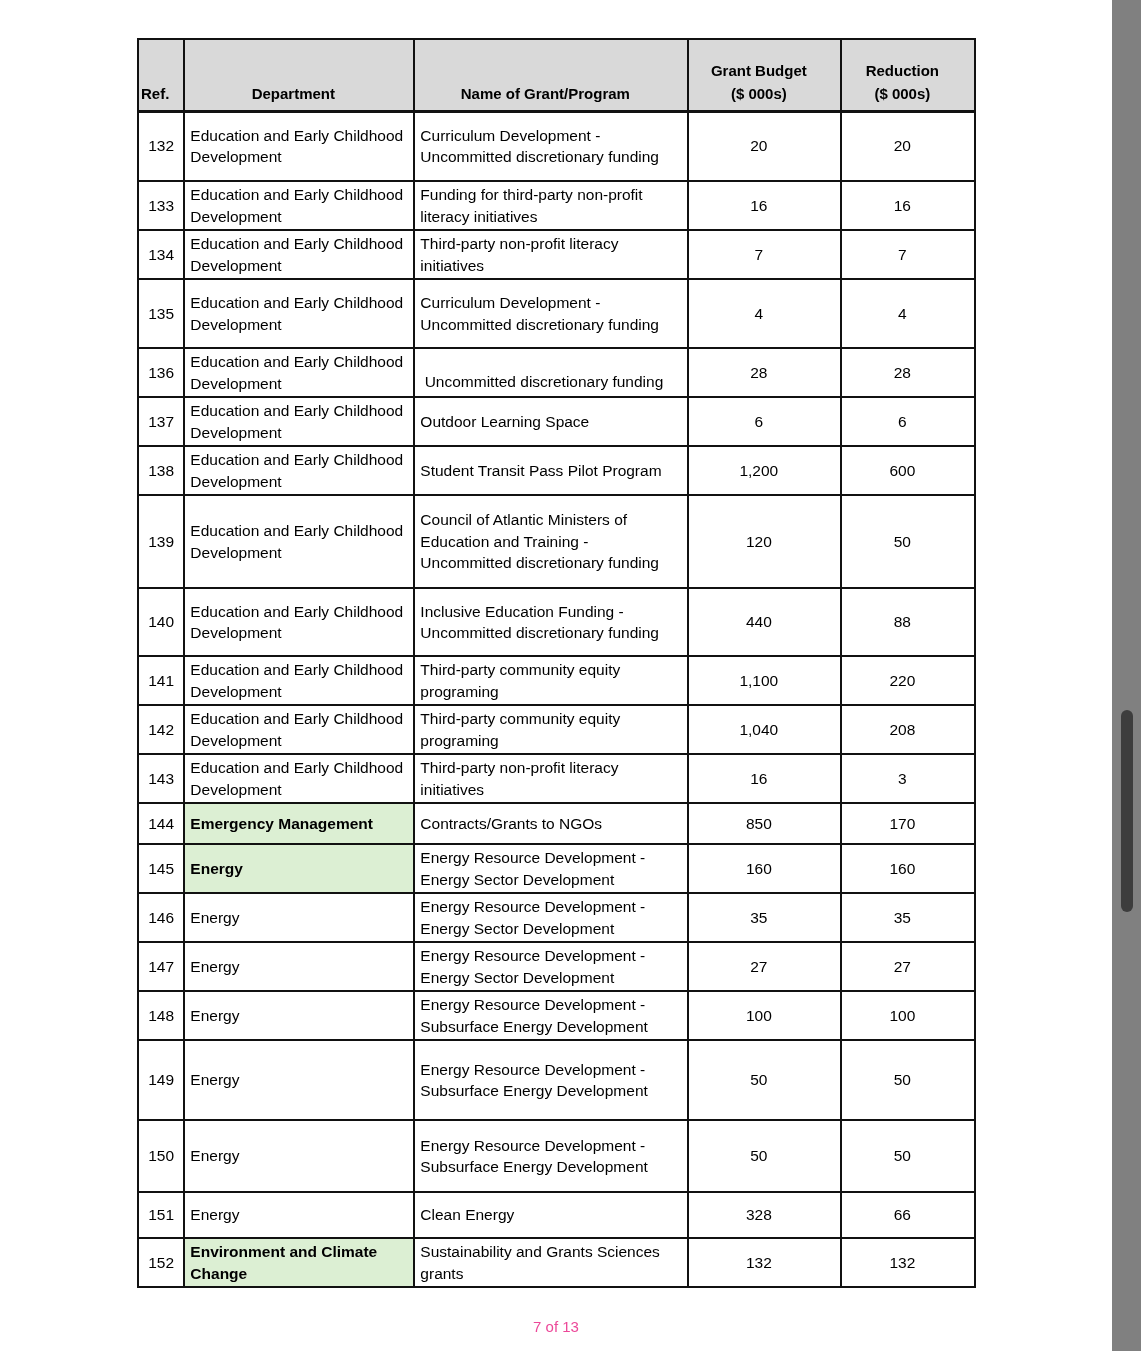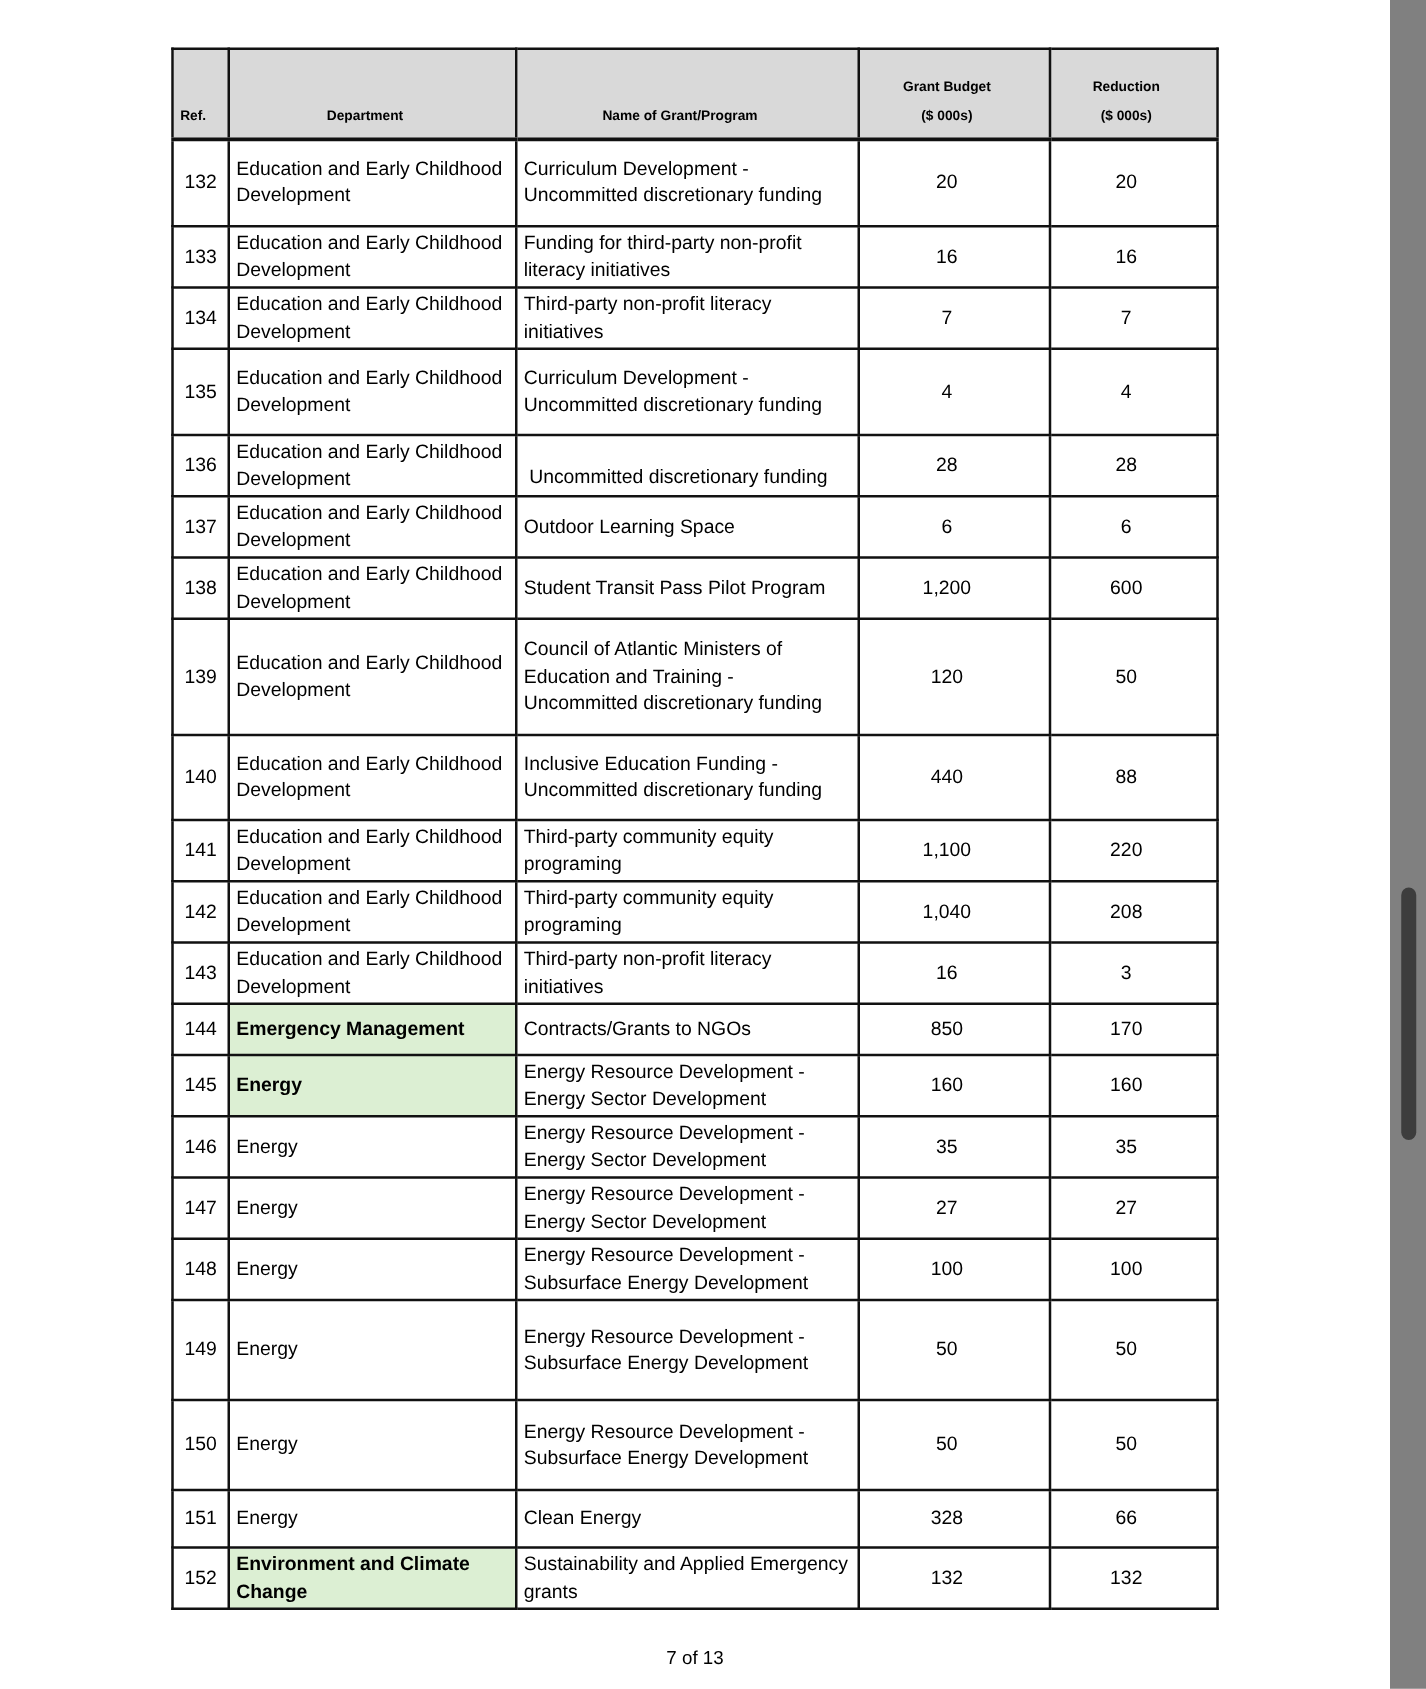--- a/index.html
+++ b/index.html
@@ -14,40 +14,40 @@
 
   table.grants {
     position:absolute; left:137px; top:38px;
     border-collapse:collapse; table-layout:fixed;
   }
   th, td { border:2px solid #111; overflow:hidden; }
 
   thead tr { height:72px; }
   th {
     background:var(--header-bg, #d9d9d9);
-    font-weight:bold; font-size:11px; line-height:23px;
+    font-weight:bold; font-size:15px; line-height:23px;
     vertical-align:bottom; text-align:center;
     padding:0 14px 5px 2px;
     border-bottom:3px solid #111;
   }
 
   td { font-size:15.5px; }
   .td-ref  { text-align:center; vertical-align:middle; padding:0 2px; }
   .td-text {
     text-align:left; vertical-align:middle;
     padding:2px 4px 2px 5px; line-height:21.5px;
     white-space:pre-wrap;
   }
   .td-num  { text-align:center; vertical-align:middle; padding:0 14px 0 2px; }
   .hl { background:var(--hl, #dcefd3); font-weight:bold; }
   .vbottom { vertical-align:bottom; padding-bottom:4px; }
 
   .footer {
     position:absolute; left:0; top:1318px; width:1112px;
-    text-align:center; font-size:15px; color:#000000;
+    text-align:center; font-size:15px; color:#ec4899;
   }
 
   .scroll-gutter {
     position:absolute; left:1112px; top:0; width:29px; height:1351px;
     background:var(--gutter, #808080);
   }
   .scroll-thumb {
     position:absolute; left:9px; top:710px; width:12px; height:202px;
     background:var(--thumb, #3d3d3d); border-radius:6px;
   }
@@ -245,21 +245,21 @@
           <td class="td-ref">151</td>
           <td class="td-text">Energy</td>
           <td class="td-text">Clean Energy</td>
           <td class="td-num">328</td>
           <td class="td-num">66</td>
         </tr>
         <tr style="height: 48px;">
           <td class="td-ref">152</td>
           <td class="td-text hl">Environment and Climate
 Change</td>
-          <td class="td-text">Sustainability and Applied Emergency
+          <td class="td-text">Sustainability and Grants Sciences
 grants</td>
           <td class="td-num">132</td>
           <td class="td-num">132</td>
         </tr>
       </tbody>
   </table>
 
   <div class="footer">7 of 13</div>
 </div>
 

